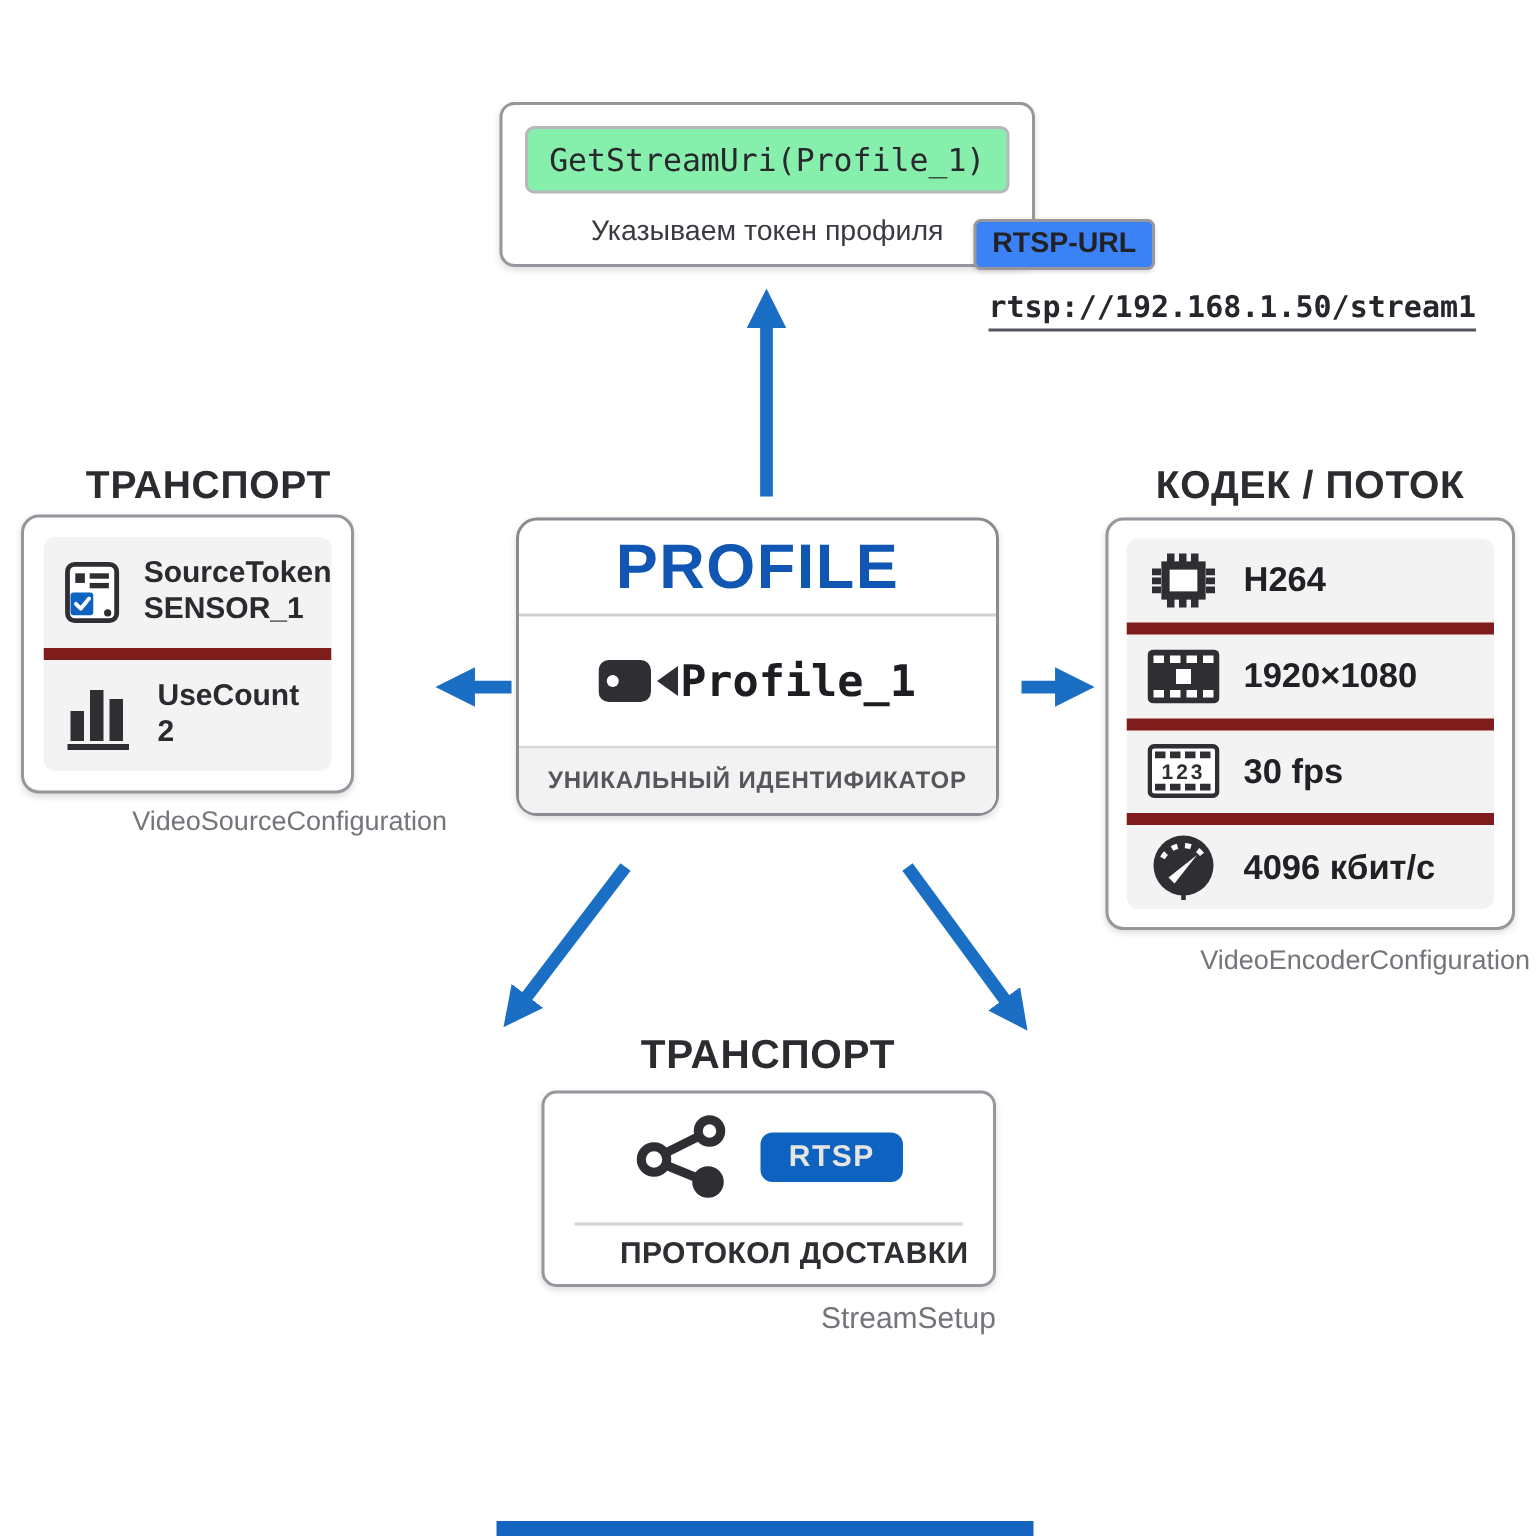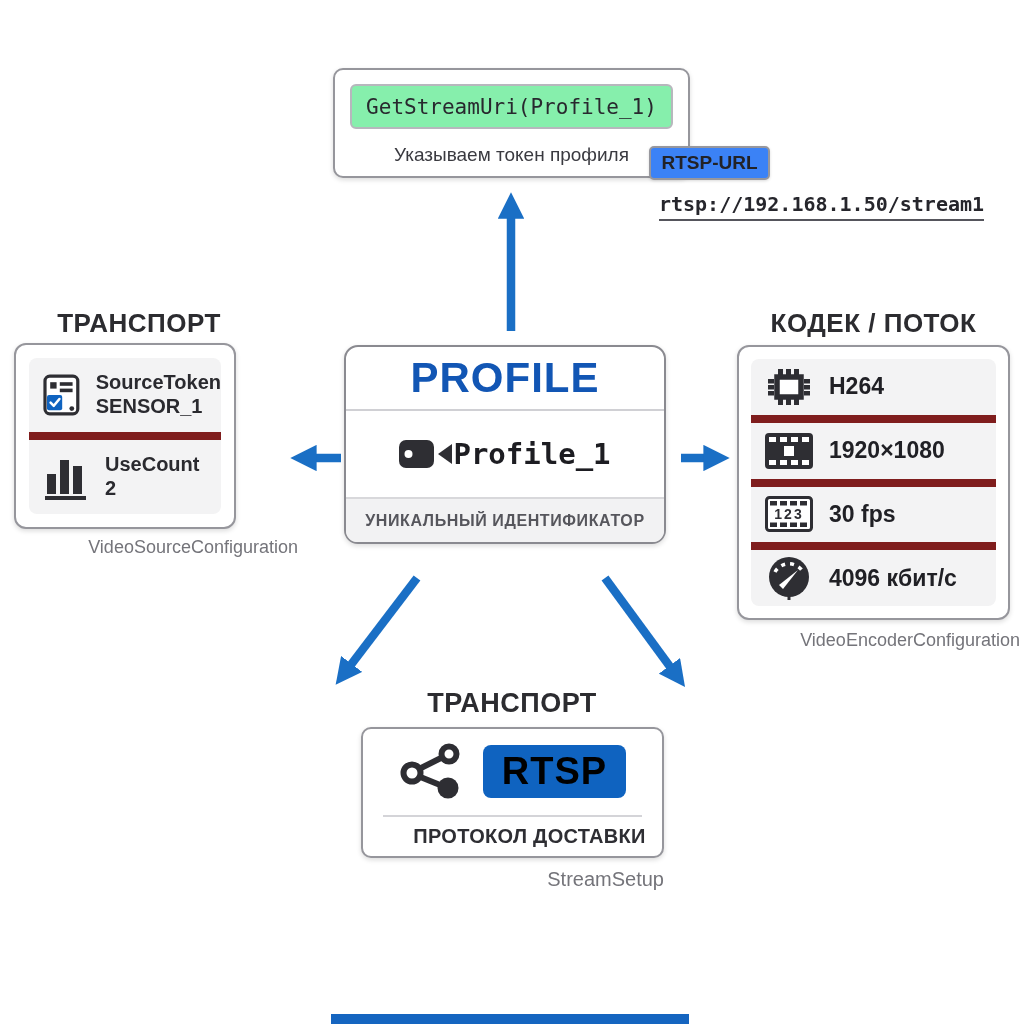--- a/index.html
+++ b/index.html
@@ -47,21 +47,21 @@
   .profile-head span{font-size:42px;font-weight:700;letter-spacing:1px;color:var(--accent);}
   .profile-body{flex:1;display:flex;align-items:center;justify-content:center;}
   .profile-body .pname{font-family:"DejaVu Sans Mono",monospace;font-size:29px;font-weight:600;color:#1d1d22;}
   .profile-foot{height:45px;background:#f2f2f3;border-top:2px solid #d8d8db;border-radius:0 0 11px 11px;
                 display:flex;align-items:center;justify-content:center;font-size:16px;font-weight:600;
                 letter-spacing:.6px;color:#56565c;}
 
   
   .transport-row{position:absolute;left:0;top:0;width:100%;height:84px;display:flex;align-items:center;
                  justify-content:center;gap:20px;}
-  .rtsp-badge{background:var(--badge_blue);color:#000000;font-size:38px;font-weight:700;letter-spacing:1px;
+  .rtsp-badge{background:var(--badge_blue);color:#e5e5e5;font-size:20px;font-weight:700;letter-spacing:1px;
               border-radius:8px;padding:5px 19px;}
   .transport-div{position:absolute;left:20px;right:20px;top:86px;border-top:2px solid #d4d4d8;}
   .transport-note{position:absolute;left:0;top:96px;width:100%;text-align:center;font-size:20px;
                   font-weight:600;color:#2e2e33;letter-spacing:.3px;padding-left:34px;}
 
   .bottom-bar{position:absolute;left:331px;top:1014px;width:358px;height:10px;background:var(--bar_blue);}
 
   svg{display:block;}
   .arrows{position:absolute;left:0;top:0;z-index:1;pointer-events:none;}
 </style>

